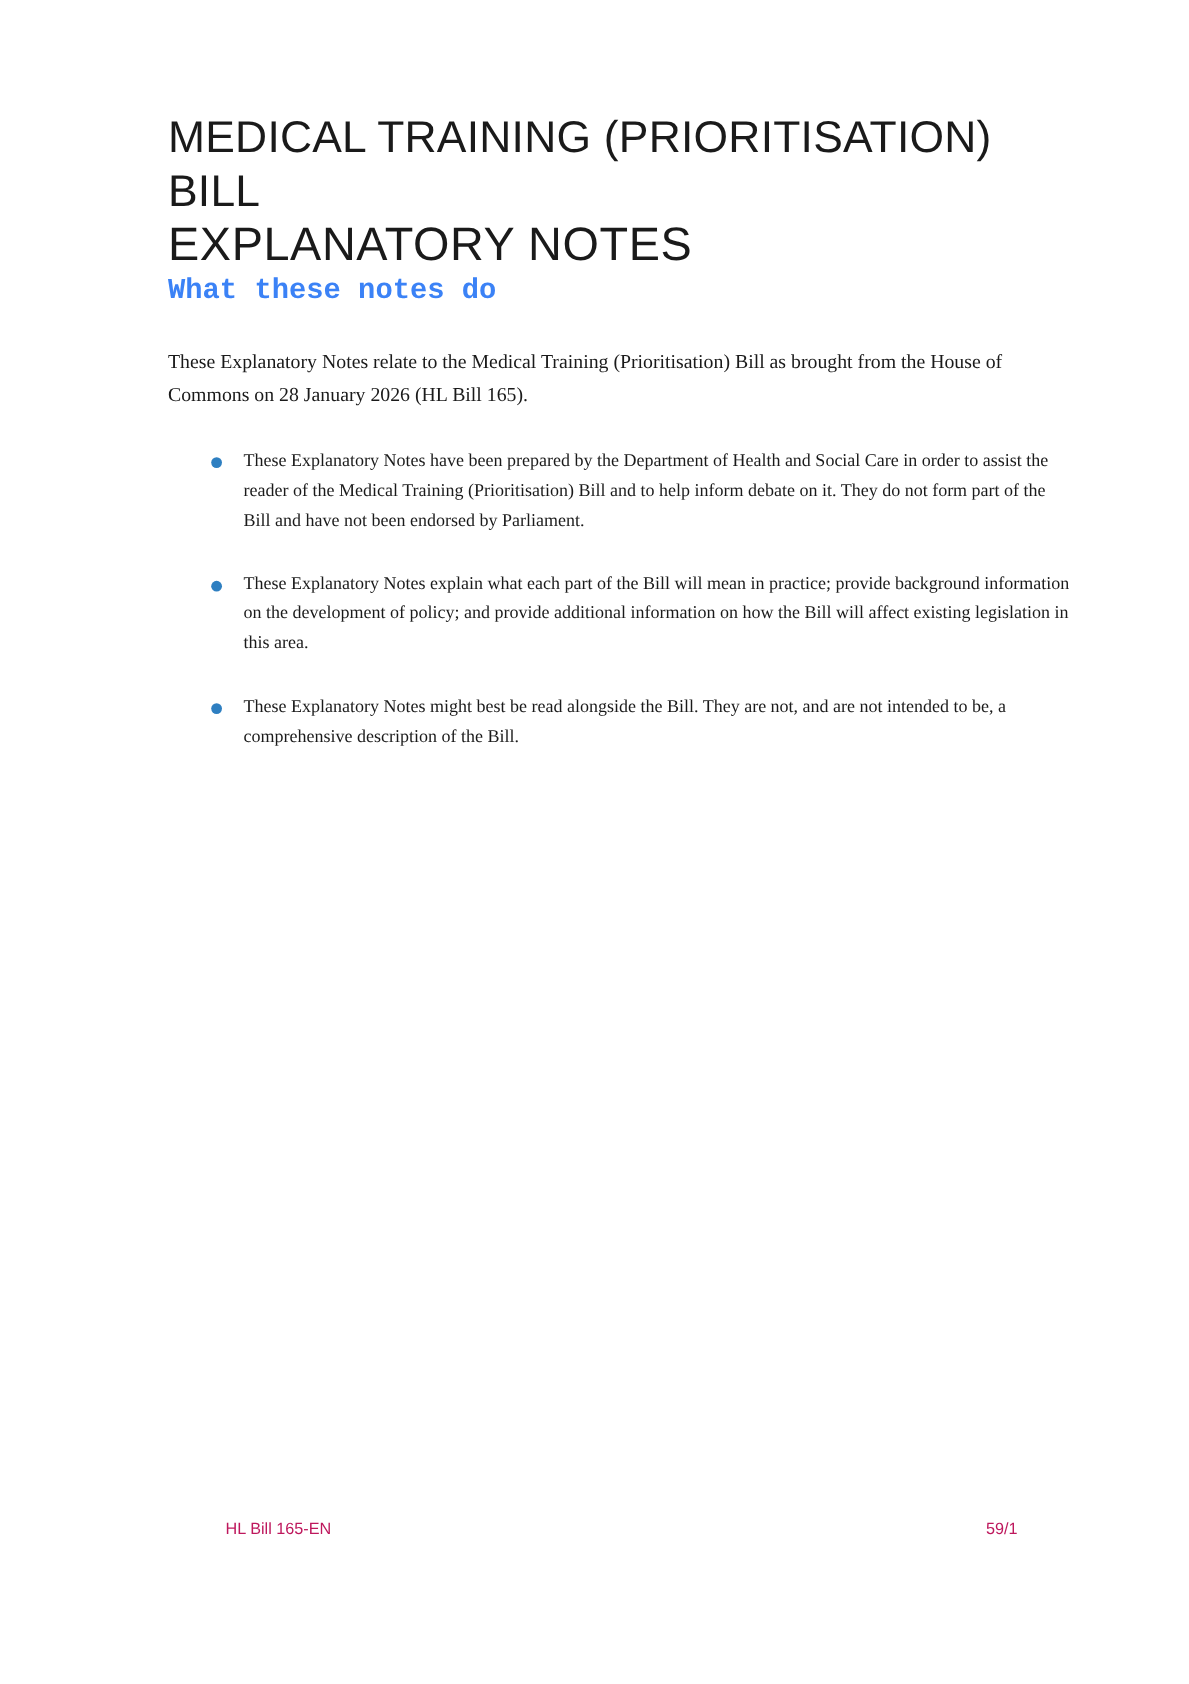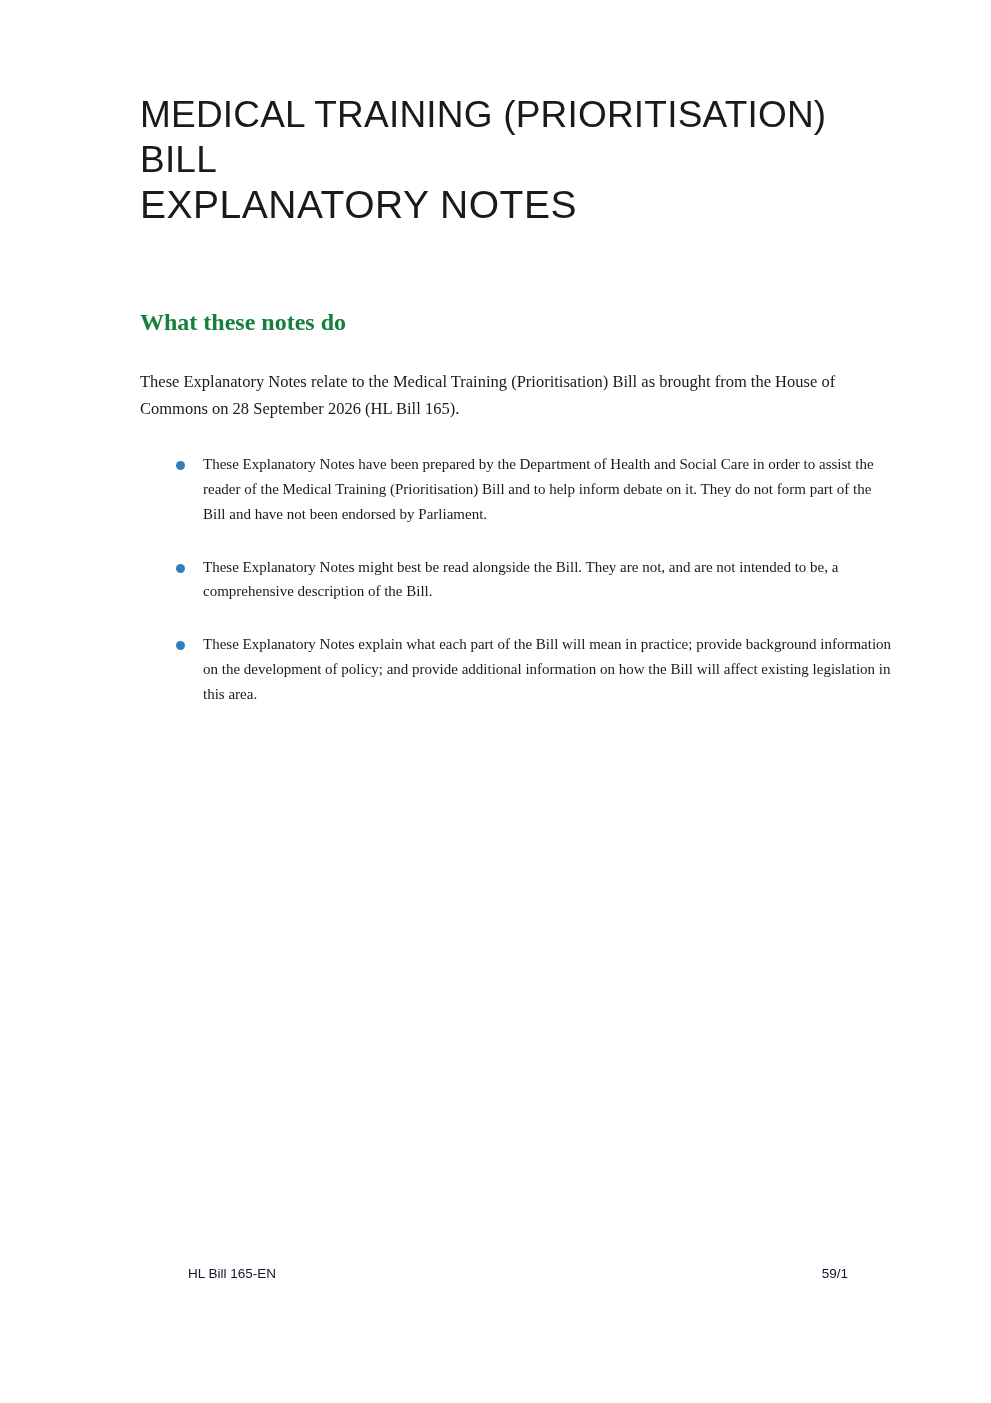--- a/index.html
+++ b/index.html
@@ -39,25 +39,24 @@
   .doc-subtitle {
     font-family: "Liberation Sans", "DejaVu Sans", sans-serif;
     font-weight: 400;
     font-size: 39px;
     line-height: 1.2;
     color: #1a1a1a;
     letter-spacing: 0.5px;
   }
 
   .section-heading {
-    font-family: Liberation Serif, serif;
+    font-family: Liberation Mono, monospace;
     font-weight: 700;
     font-size: 24px;
-    color: #15803d;
-    margin-top: 80px;
+    color: #3b82f6;
   }
 
   .intro-paragraph {
     margin-top: 32px;
     font-size: 16.5px;
     line-height: 1.65;
     max-width: 765px;
   }
 
   .bullet-list {
@@ -87,52 +86,52 @@
 
   .footer {
     position: absolute;
     left: 188px;
     right: 143px;
     bottom: 122px;
     display: flex;
     justify-content: space-between;
     font-family: "Liberation Sans", "DejaVu Sans", sans-serif;
     font-size: 13.5px;
-    color: #0f172a;
+    color: #be185d;
   }
 </style>
 </head>
 <body>
 
 <div class="page">
   <div class="content">
 
     <h1 class="doc-title">MEDICAL TRAINING (PRIORITISATION) BILL</h1>
 
     <h2 class="doc-subtitle">EXPLANATORY NOTES</h2>
 
     <h3 class="section-heading">What these notes do</h3>
 
-    <p class="intro-paragraph">These Explanatory Notes relate to the Medical Training (Prioritisation) Bill as brought from the House of Commons on 28 September 2026 (HL Bill 165).</p>
+    <p class="intro-paragraph">These Explanatory Notes relate to the Medical Training (Prioritisation) Bill as brought from the House of Commons on 28 January 2026 (HL Bill 165).</p>
 
     <div class="bullet-list">
 
       <div class="bullet-item">
         <span class="bullet-dot"></span>
         <span class="bullet-text">These Explanatory Notes have been prepared by the Department of Health and Social Care in order to assist the reader of the Medical Training (Prioritisation) Bill and to help inform debate on it. They do not form part of the Bill and have not been endorsed by Parliament.</span>
       </div>
 
       <div class="bullet-item">
         <span class="bullet-dot"></span>
-        <span class="bullet-text">These Explanatory Notes might best be read alongside the Bill. They are not, and are not intended to be, a comprehensive description of the Bill.</span>
+        <span class="bullet-text">These Explanatory Notes explain what each part of the Bill will mean in practice; provide background information on the development of policy; and provide additional information on how the Bill will affect existing legislation in this area.</span>
       </div>
 
       <div class="bullet-item">
         <span class="bullet-dot"></span>
-        <span class="bullet-text">These Explanatory Notes explain what each part of the Bill will mean in practice; provide background information on the development of policy; and provide additional information on how the Bill will affect existing legislation in this area.</span>
+        <span class="bullet-text">These Explanatory Notes might best be read alongside the Bill. They are not, and are not intended to be, a comprehensive description of the Bill.</span>
       </div>
 
     </div>
   </div>
 
   <div class="footer">
     <span>HL Bill 165-EN</span>
     <span>59/1</span>
   </div>
 </div>

